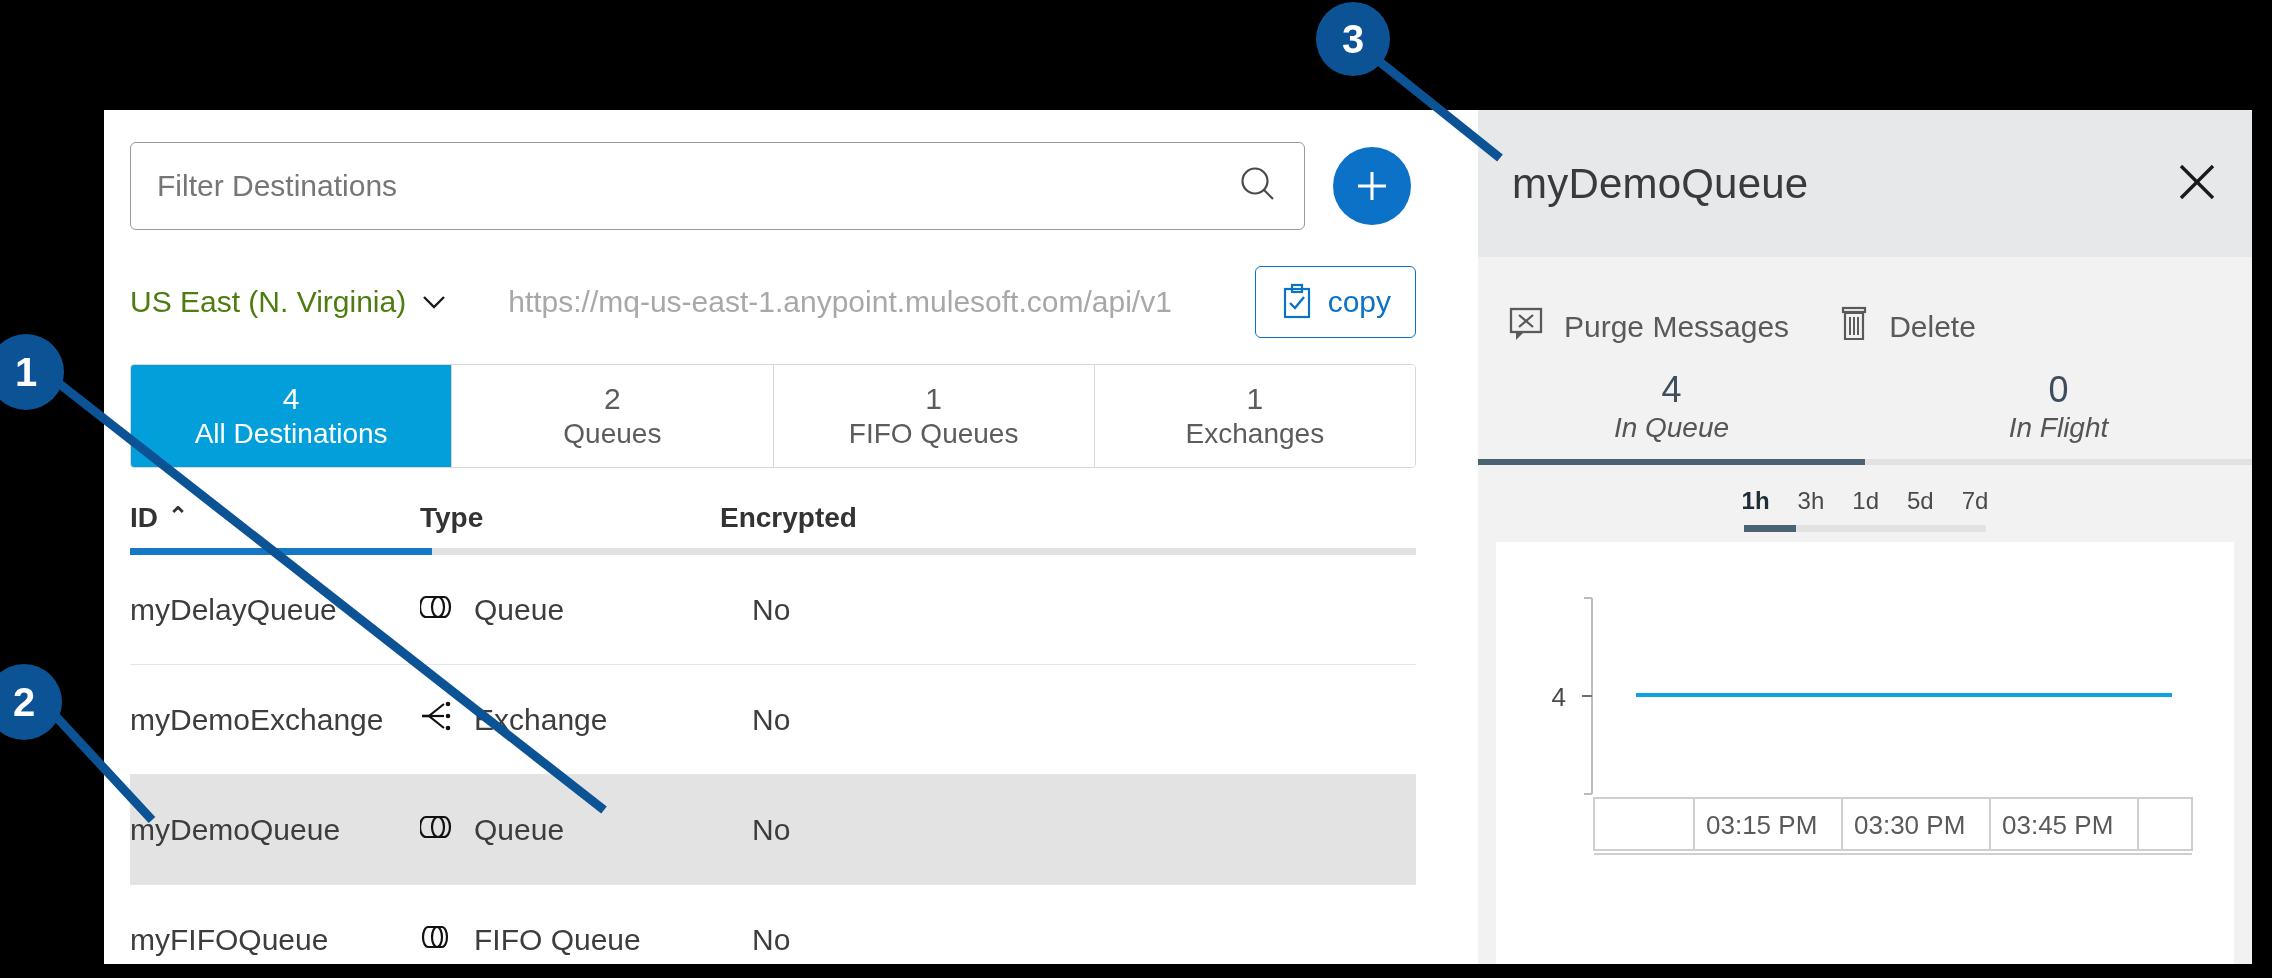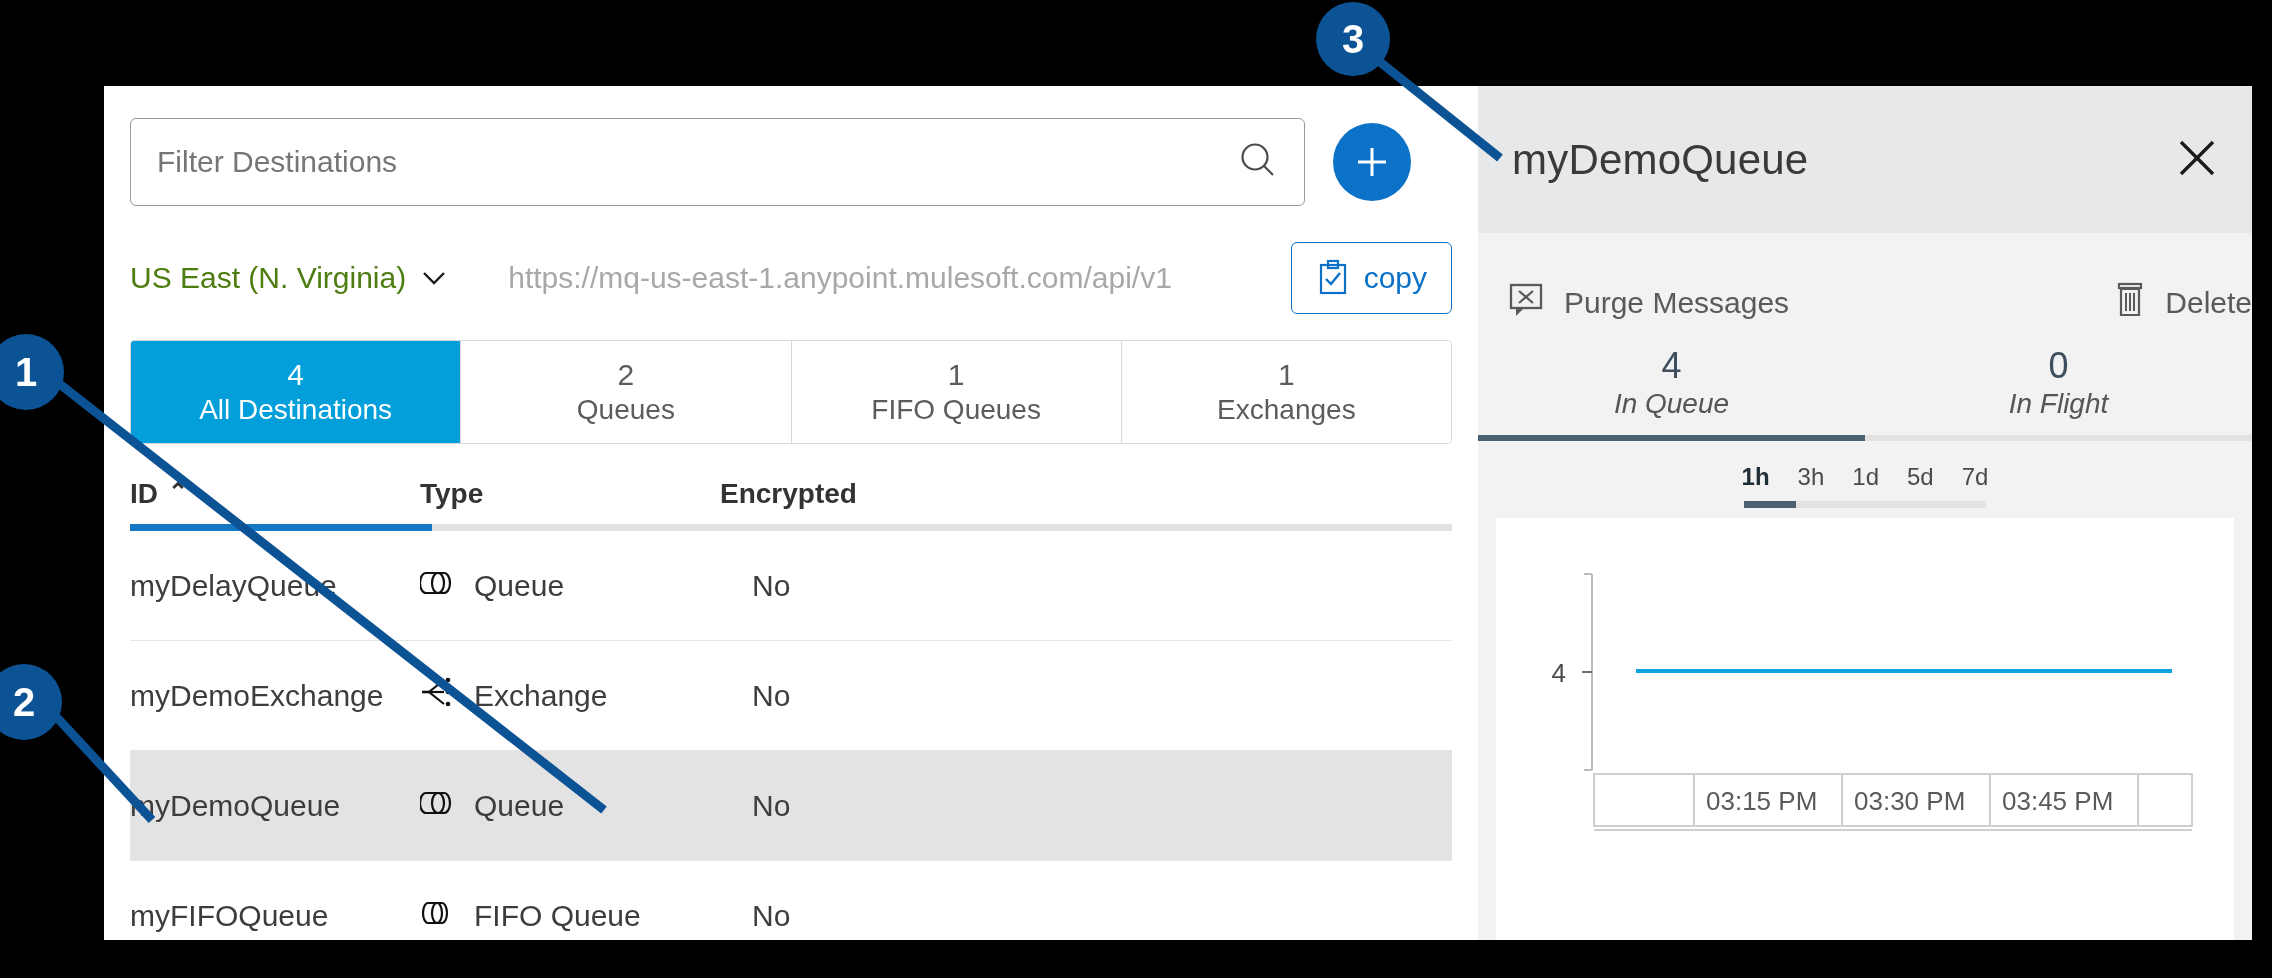--- a/index.html
+++ b/index.html
@@ -7,25 +7,26 @@
     width: 2272px; height: 978px;
     background: #000;
     font-family: "Liberation Sans", sans-serif;
     overflow: hidden;
   }
   #root { position: relative; width: 2272px; height: 978px; background: #000; }
 
   
   .window {
     position: absolute;
-    left: 104px; top: 86px;
+    left: 104px; top: 110px;
     width: 2148px; height: 854px;
     background: #ffffff;
     display: flex;
     overflow: hidden;
+    gap: 36px;
   }
 
   
   .left-panel {
     width: 1374px;
     height: 100%;
     background: #ffffff;
     position: relative;
     padding: 0;
   }
@@ -169,21 +170,20 @@
     display: flex; align-items: center;
     padding: 0 32px 0 34px;
   }
   .rp-title { font-size: 42px; color: #3a3a3a; letter-spacing: .2px; }
   .rp-close { margin-left: auto; cursor: pointer; }
   .rp-actions {
     display: flex; align-items: center;
     gap: 48px;
     padding: 36px 0 0 30px;
     height: 104px;
-    justify-content: space-between;
   }
   .rp-action {
     display: flex; align-items: center; gap: 18px;
     font-size: 30px; color: #5a5a5a; cursor: pointer;
   }
   .stats {
     display: flex;
     margin-top: 8px;
   }
   .stat {

